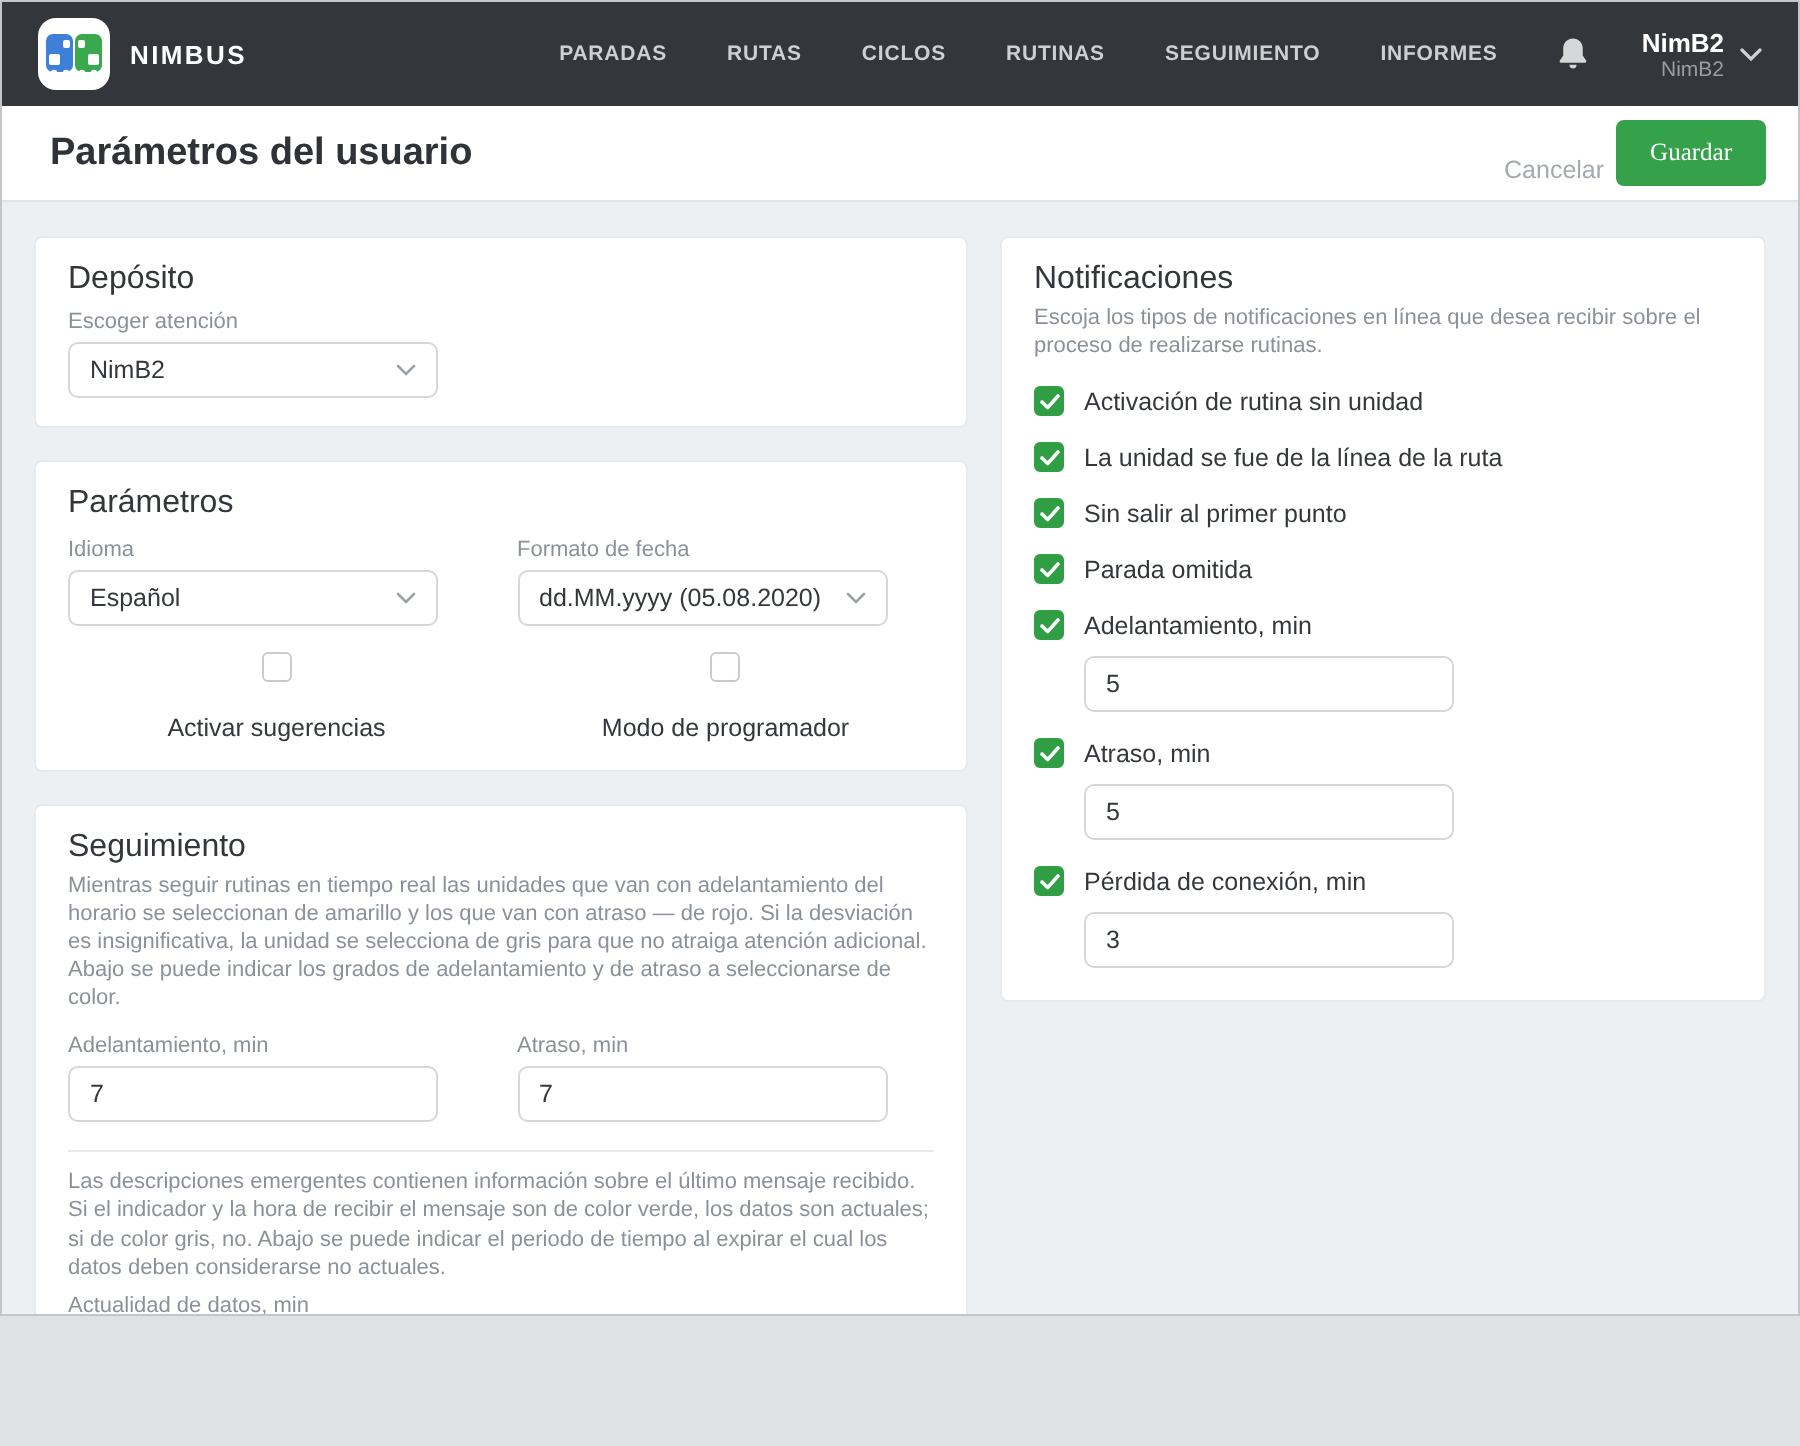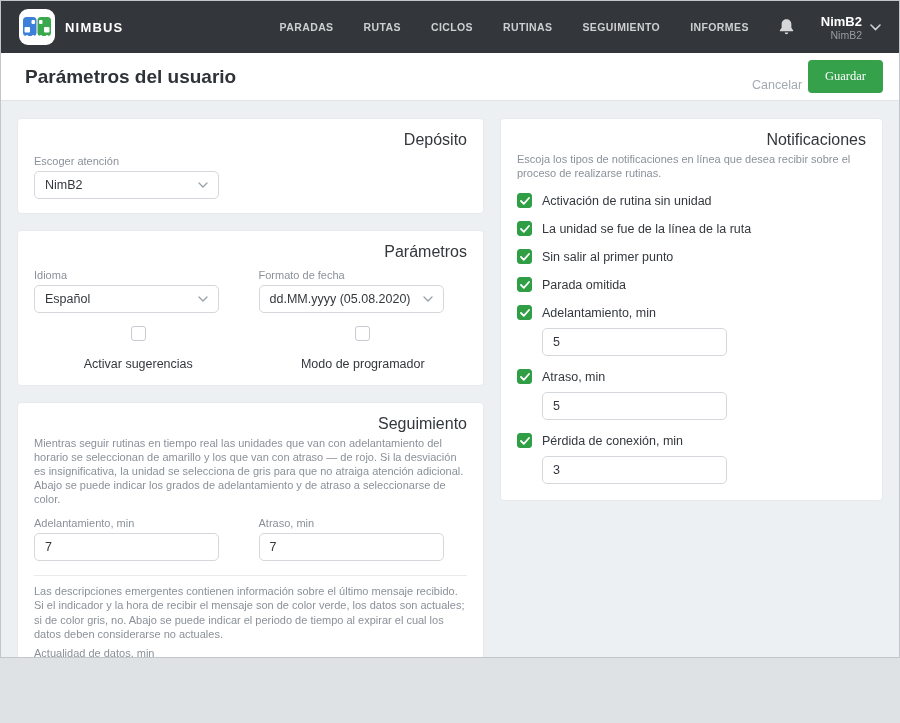--- a/index.html
+++ b/index.html
@@ -28,21 +28,21 @@
   .cancel { color:#a3aab1; font-size:12.5px; cursor:pointer; background:none; border:none; font-family:inherit; }
   .save { background:#35a14a; color:#ffffff; font-size:12.5px; border:none; border-radius:4px;
           padding:9px 17px; cursor:pointer; font-family:Liberation Serif, serif; }
 
   
   .main { flex:1; display:flex; gap:16px; padding:17px 16px; align-items:flex-start; overflow:hidden; }
   .col-left { flex:0 0 467px; width:467px; }
   .col-right { flex:1; }
   .card { background:#ffffff; border:1px solid #e7eaed; border-radius:4px;
           padding:10px 16px 14px; margin-bottom:16px; }
-  .card-title { font-size:16px; color:#33373c; font-weight:400; margin:2px 0 2px;text-align:right; }
+  .card-title { font-size:16px; color:#33373c; font-weight:400; margin:2px 0 2px; }
   .desc { font-size:11px; color:#8b9199; line-height:1.28; margin:3px 0 5px; }
   .field-label { font-size:11px; color:#8b9199; margin:6px 0 4px; }
 
   .control { width:185px; height:28px; border:1px solid #d4d8dc; border-radius:5px;
              background:#fff; font-size:12.5px; color:#34383d; font-family:inherit; }
   .select { display:flex; align-items:center; justify-content:space-between; padding:0 10px; cursor:pointer; }
   input.control { padding:0 10px; outline:none; }
   .grid2 { display:grid; grid-template-columns:1fr 1fr; column-gap:16px; }
 
   .checkrow { display:flex; align-items:center; gap:16px; margin-top:13px;flex-direction:column; }

